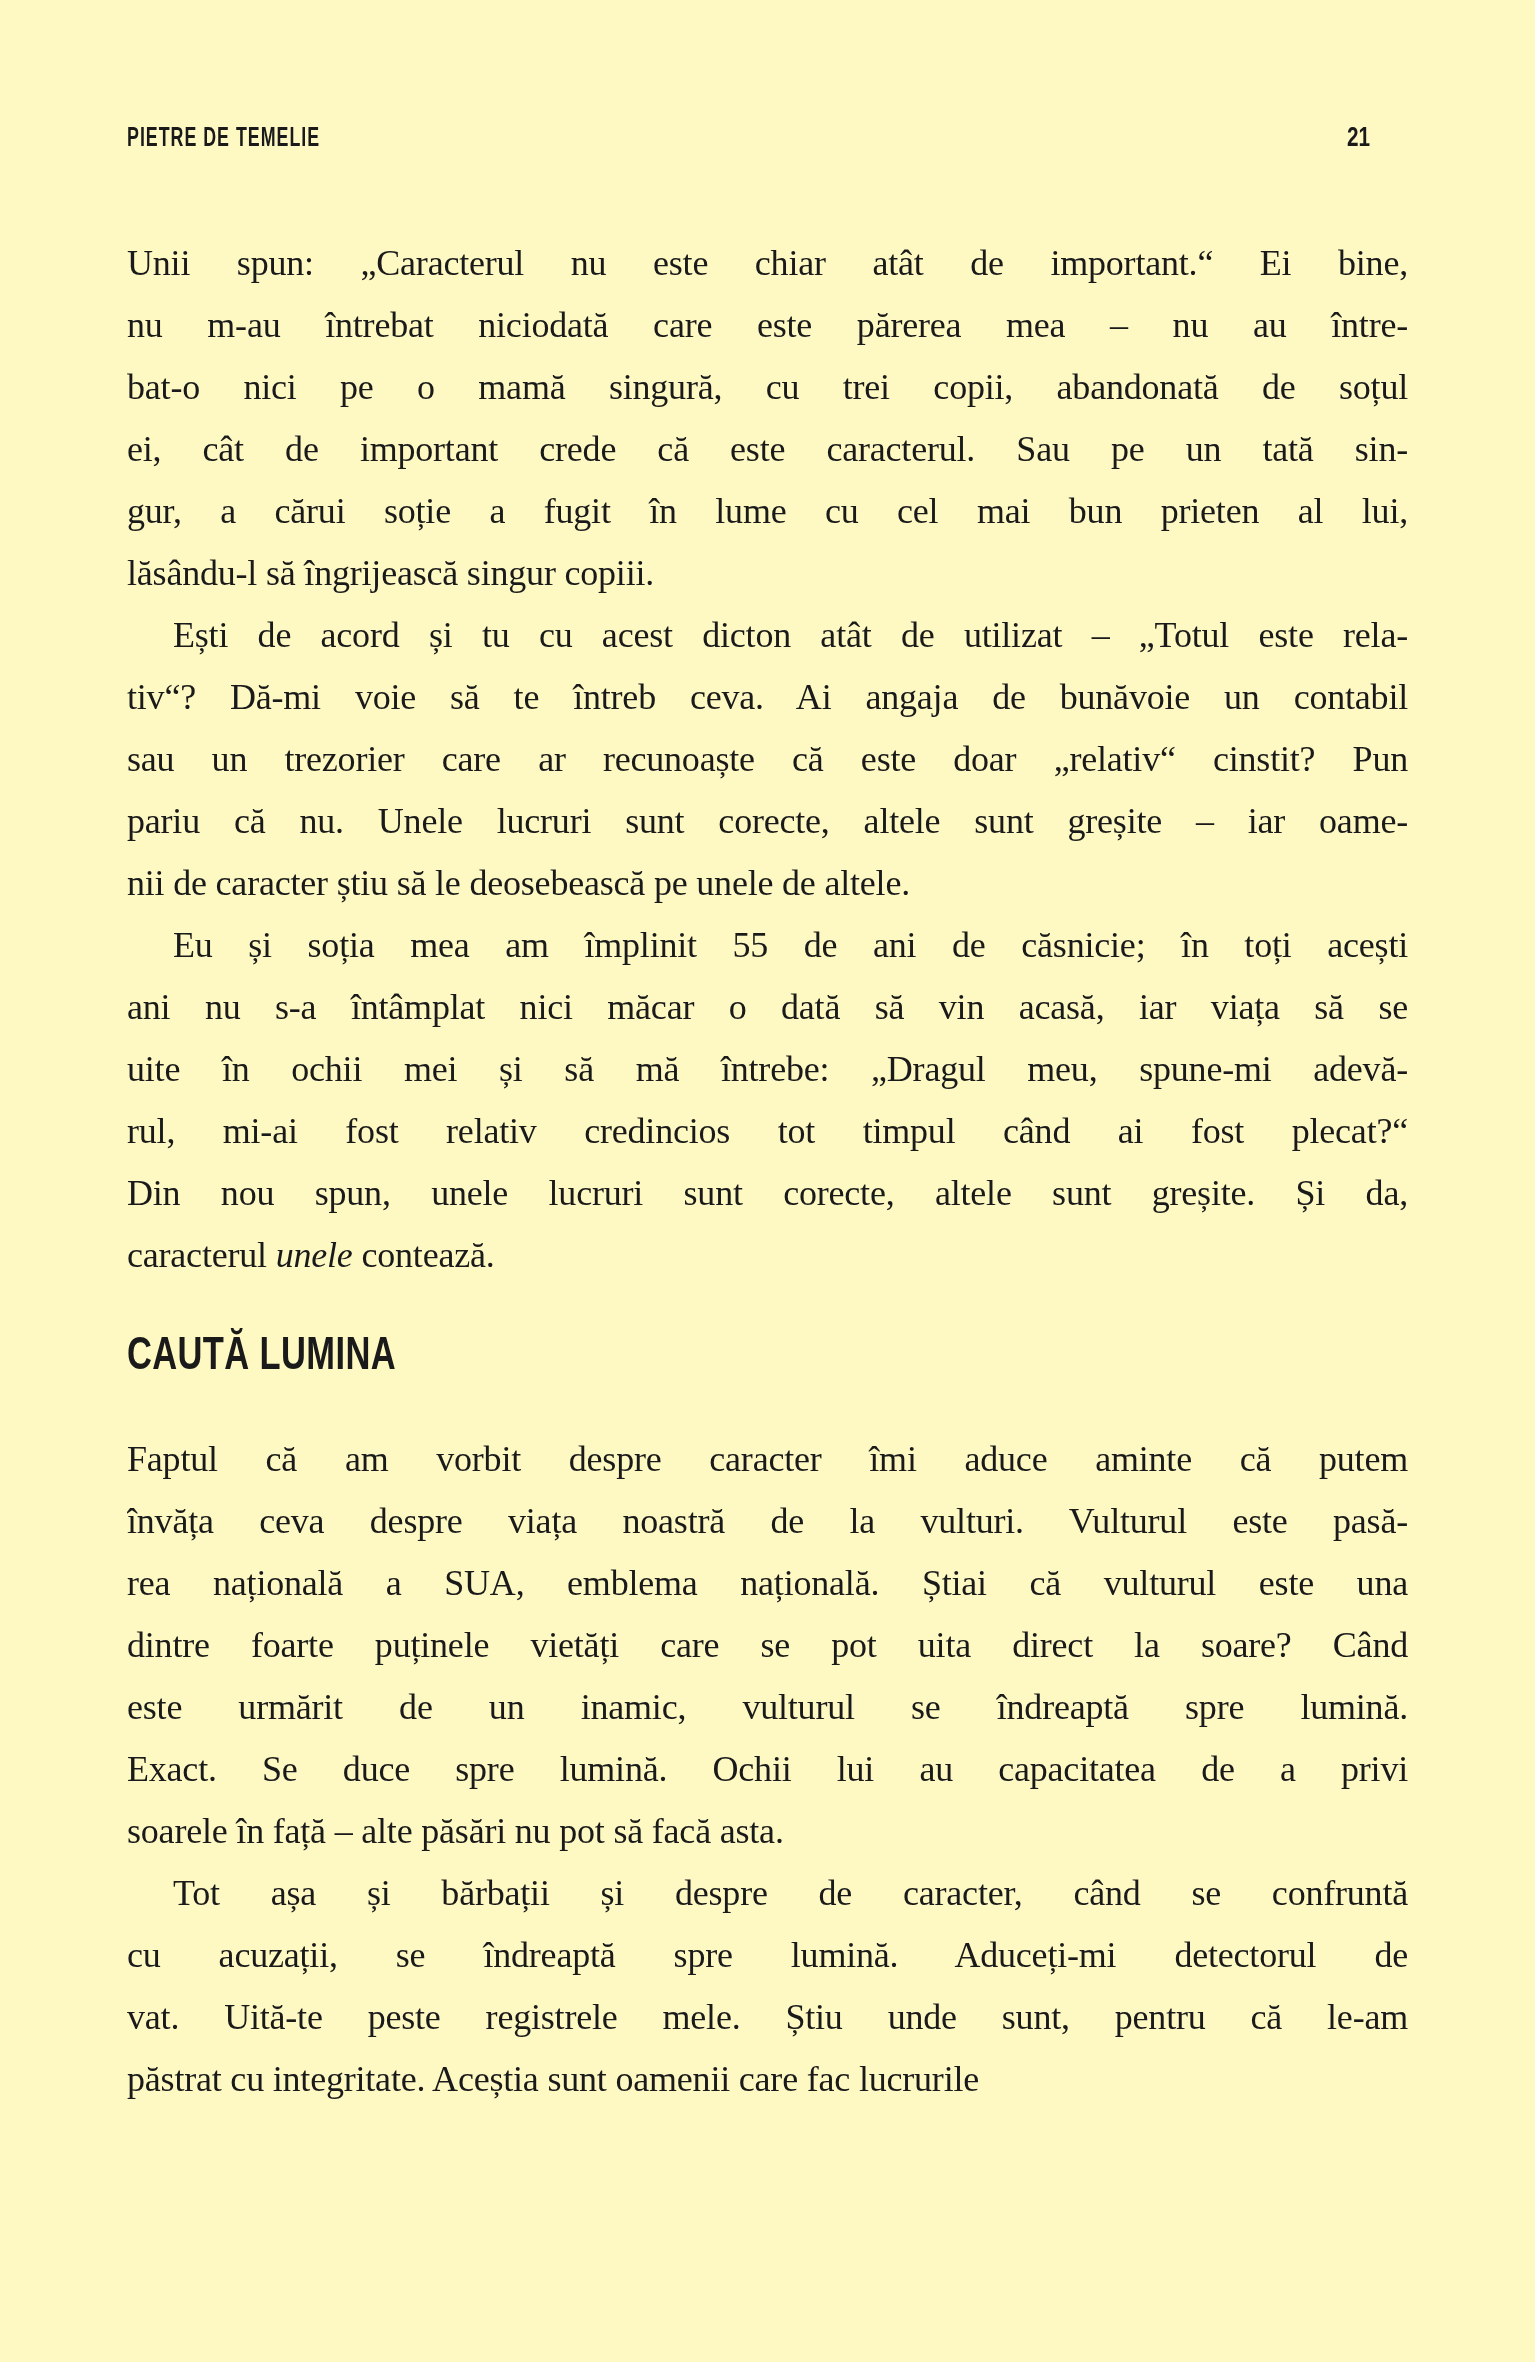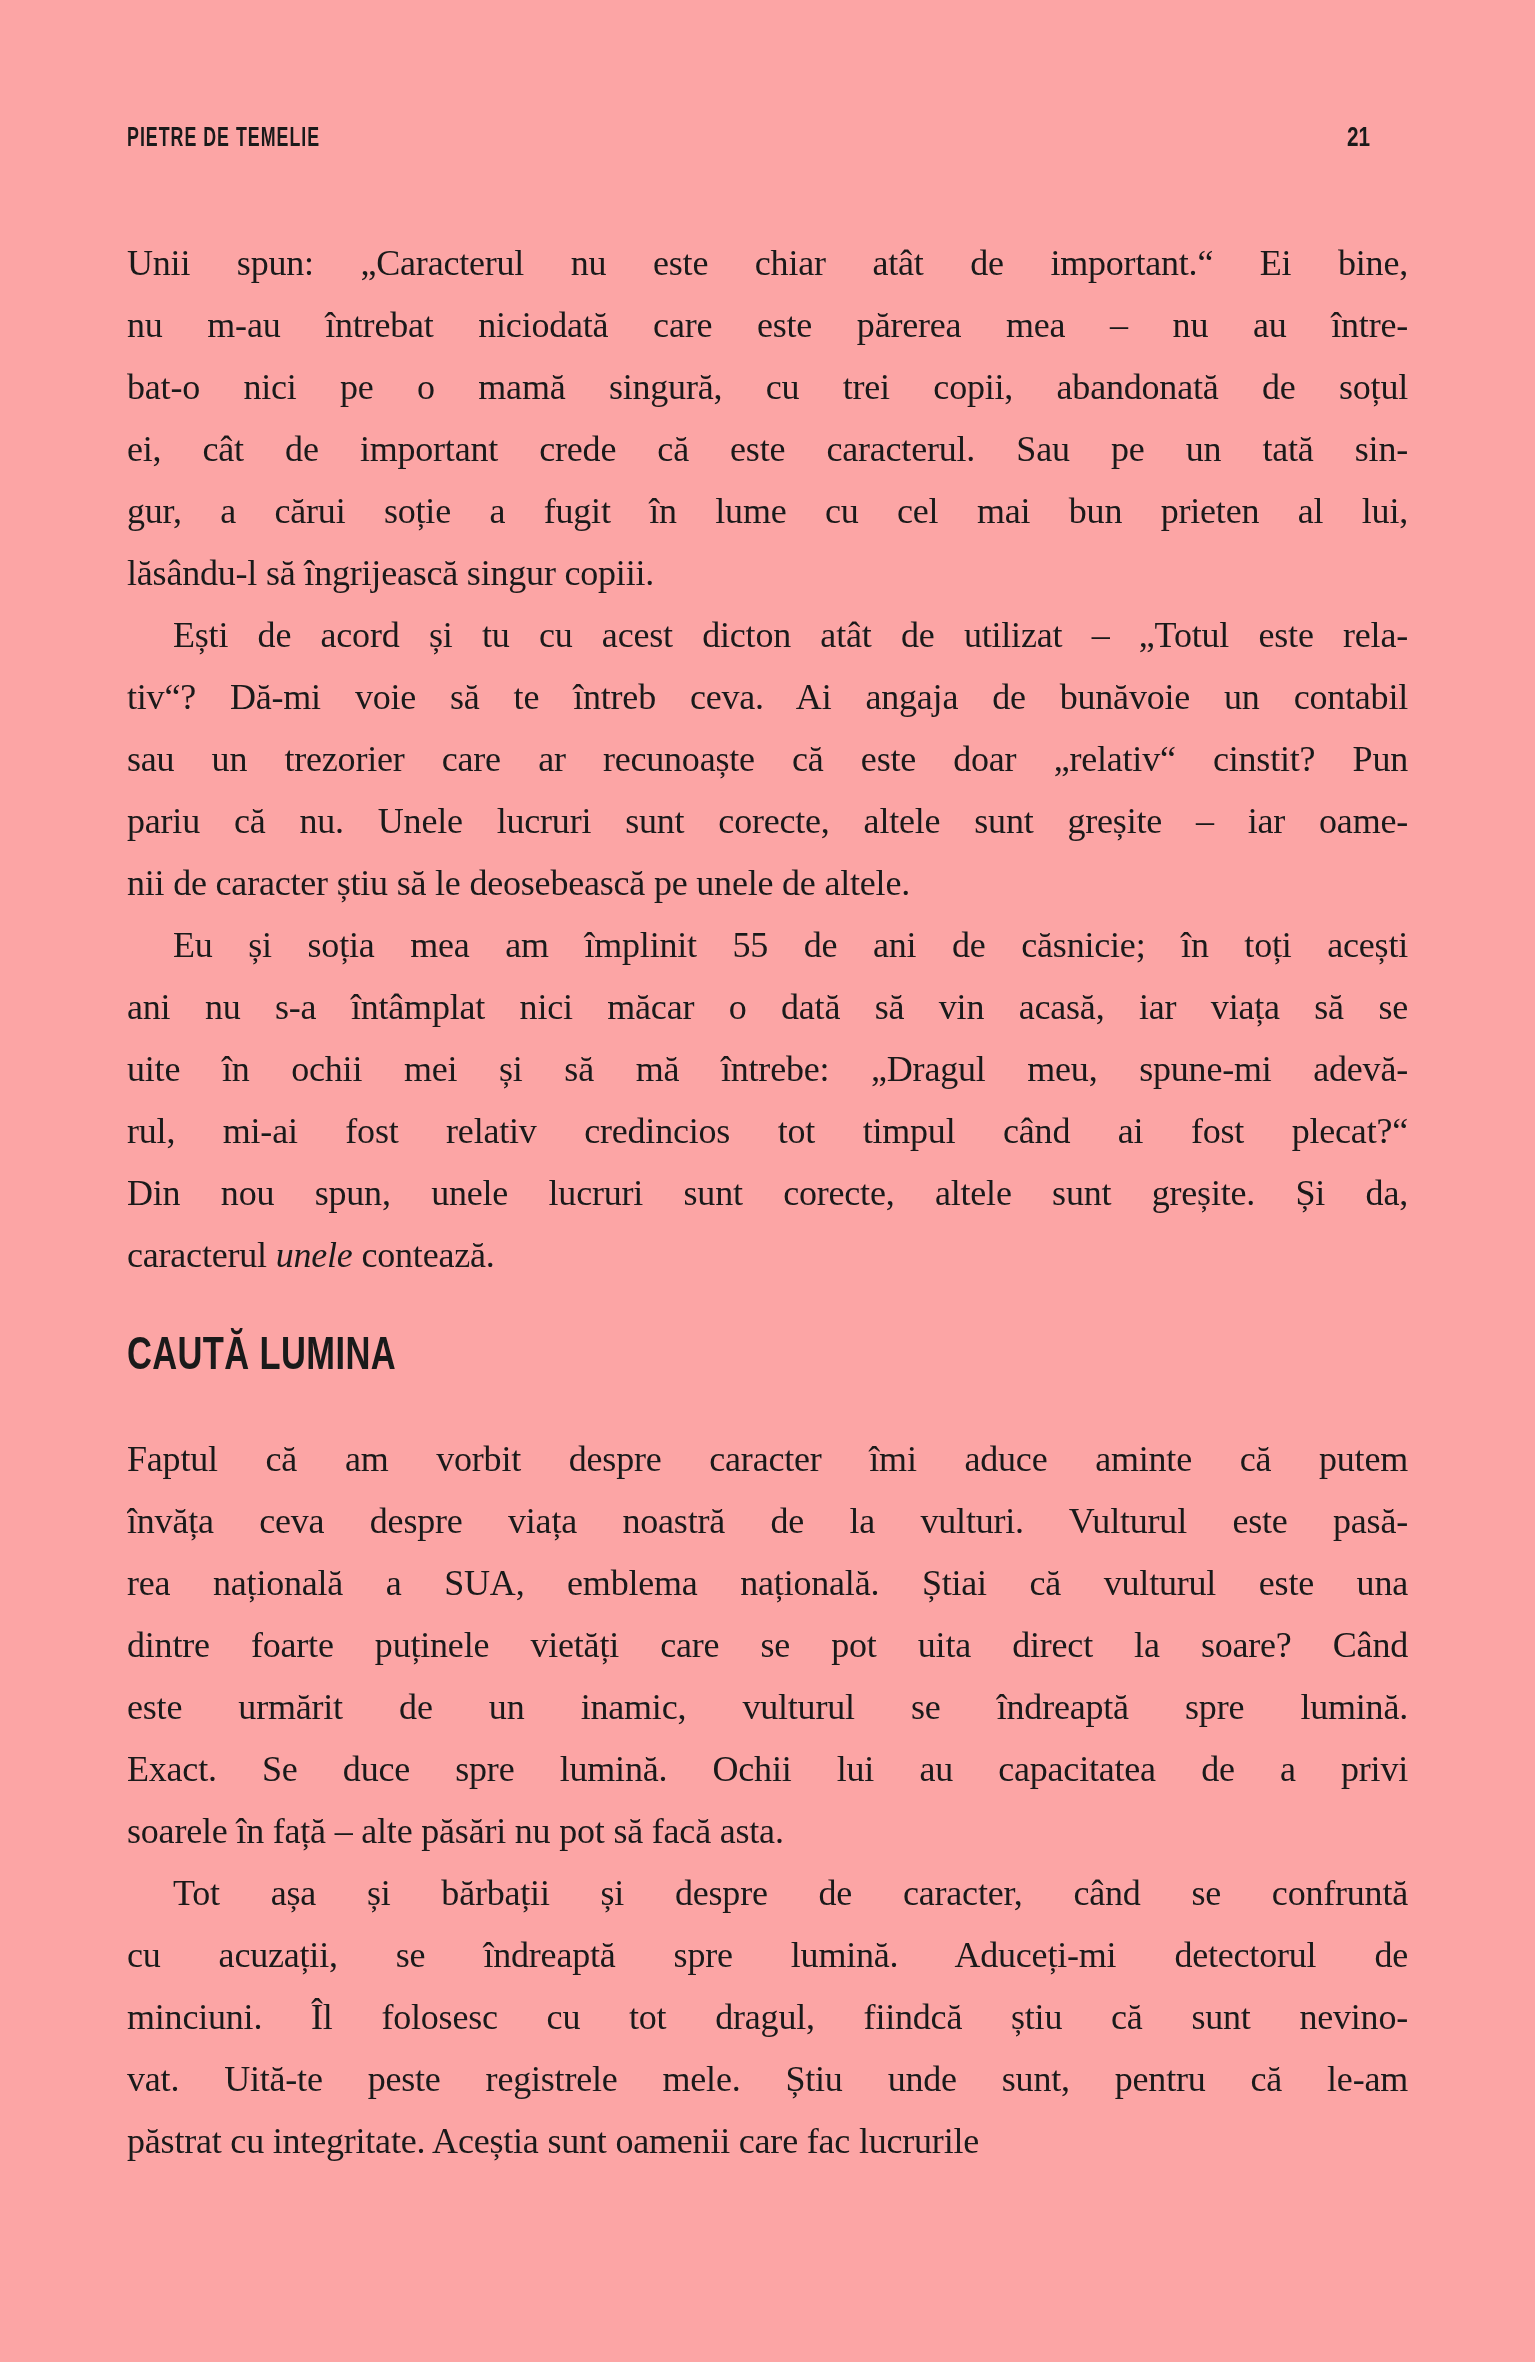--- a/index.html
+++ b/index.html
@@ -2,21 +2,21 @@
 <html lang="ro"><head>
 <meta charset="utf-8">
 <style>
   * { margin: 0; padding: 0; box-sizing: border-box; }
   html, body { background: #e8e8e8; }
   .page {
     position: relative;
     width: 1535px;
     height: 2362px;
     margin: 0 auto;
-    background: #fca5a5;
+    background: #fef9c3;
     color: #1a1a1a;
     overflow: hidden;
   }
   .running-header {
     position: absolute;
     left: 127px;
     top: 121px;
     width: 1243px;
     height: 34px;
     display: flex;
@@ -114,18 +114,17 @@
         <div class="line">învăța ceva despre viața noastră de la vulturi. Vulturul este pasă-</div>
         <div class="line">rea națională a SUA, emblema națională. Știai că vulturul este una</div>
         <div class="line">dintre foarte puținele vietăți care se pot uita direct la soare? Când</div>
         <div class="line">este urmărit de un inamic, vulturul se îndreaptă spre lumină.</div>
         <div class="line">Exact. Se duce spre lumină. Ochii lui au capacitatea de a privi</div>
         <div class="line last">soarele în față – alte păsări nu pot să facă asta.</div>
       </div>
       <div class="para">
         <div class="line indent">Tot așa și bărbații și despre de caracter, când se confruntă</div>
         <div class="line">cu acuzații, se îndreaptă spre lumină. Aduceți-mi detectorul de</div>
-        <div class="line">minciuni. Îl folosesc cu tot dragul, fiindcă știu că sunt nevino-</div>
         <div class="line">vat. Uită-te peste registrele mele. Știu unde sunt, pentru că le-am</div>
         <div class="line last">păstrat cu integritate. Aceștia sunt oamenii care fac lucrurile</div>
       </div>
     </div>
 </div>
 
 </body></html>

